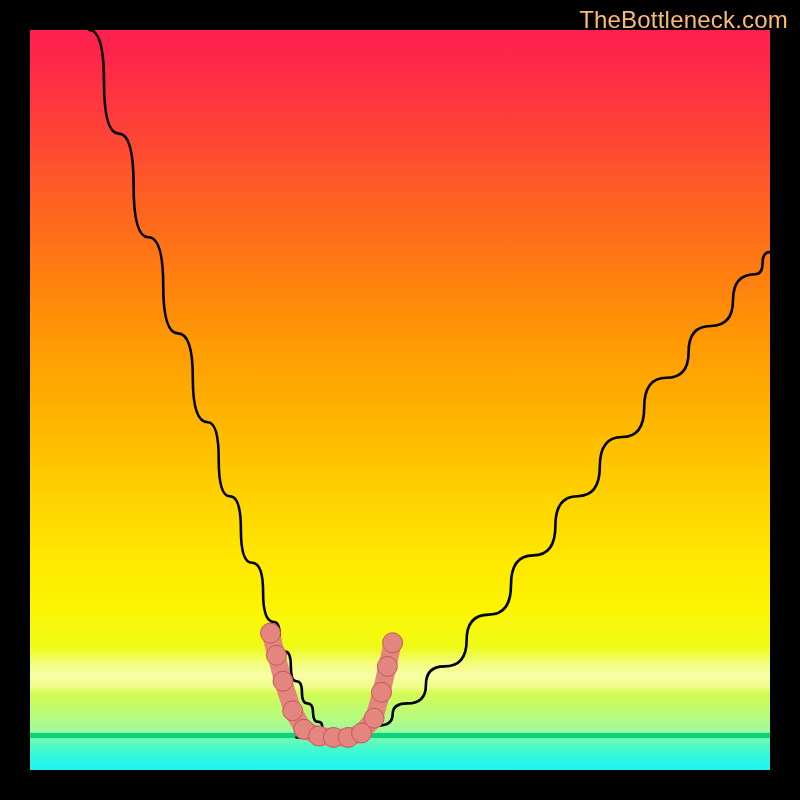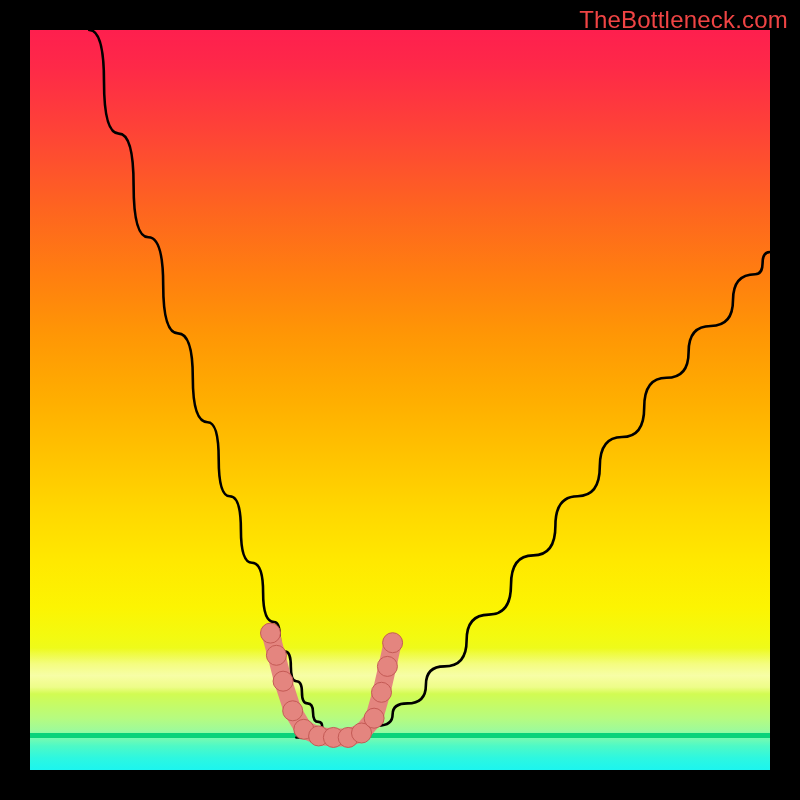--- a/index.html
+++ b/index.html
@@ -83,21 +83,21 @@
     bottom: 32px;
     height: 5px;
     background: #0ad37a;
   }
   .watermark {
     position: absolute;
     top: 6px;
     right: 12px;
     font-size: 24px;
     font-weight: 500;
-    color: #ef4444;
+    color: #fdba74;
     letter-spacing: 0.2px;
     user-select: none;
   }
   svg.curves {
     position: absolute;
     inset: 0;
   }
 </style>
 </head>
 <body>

